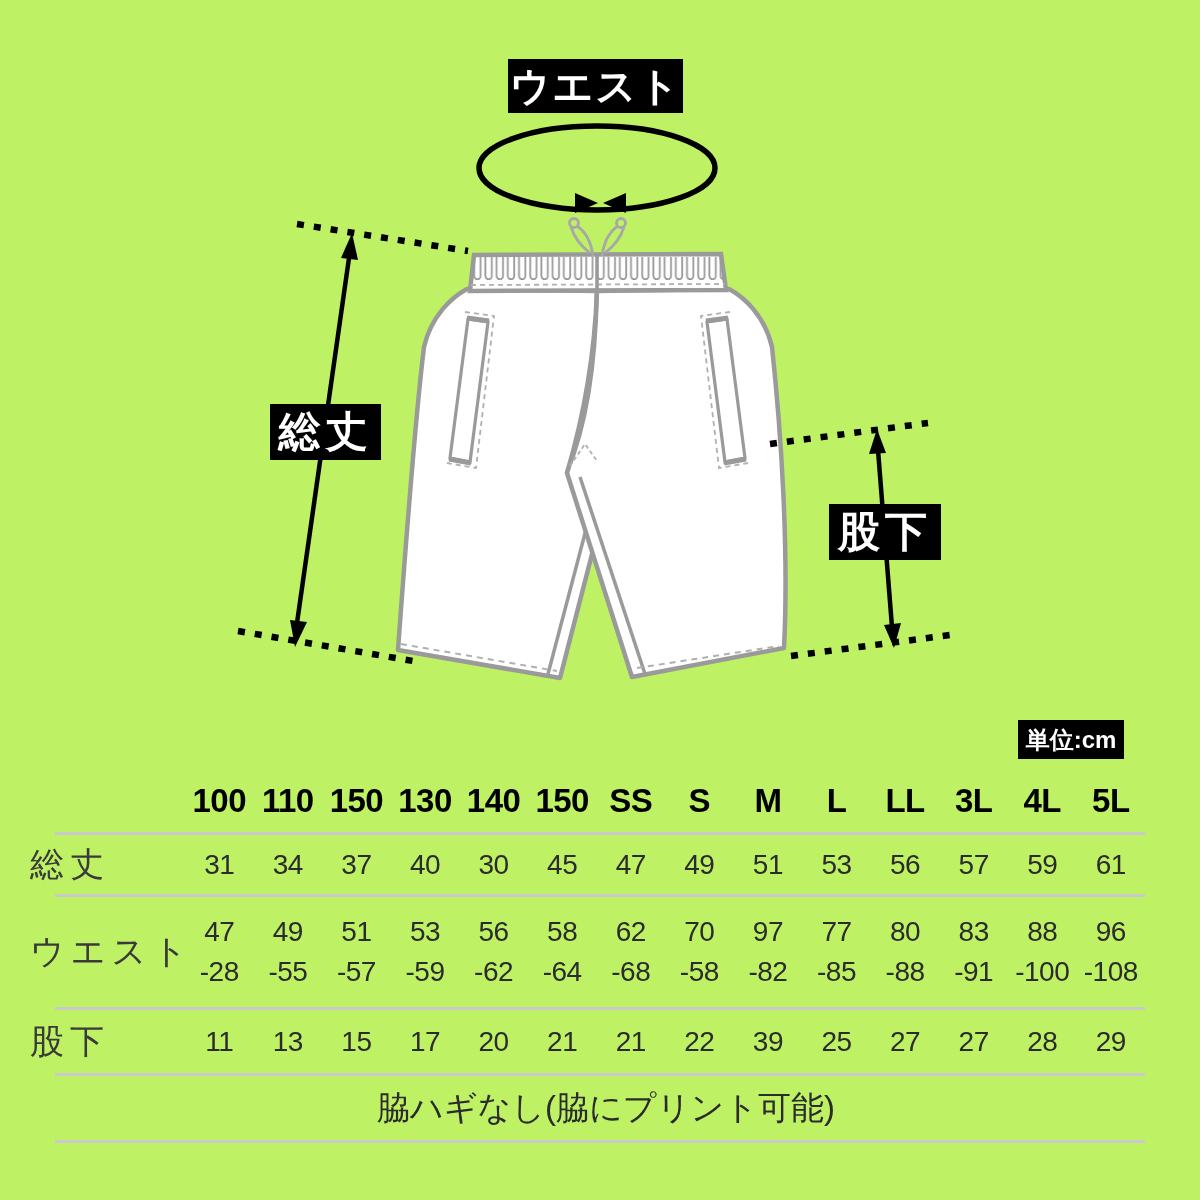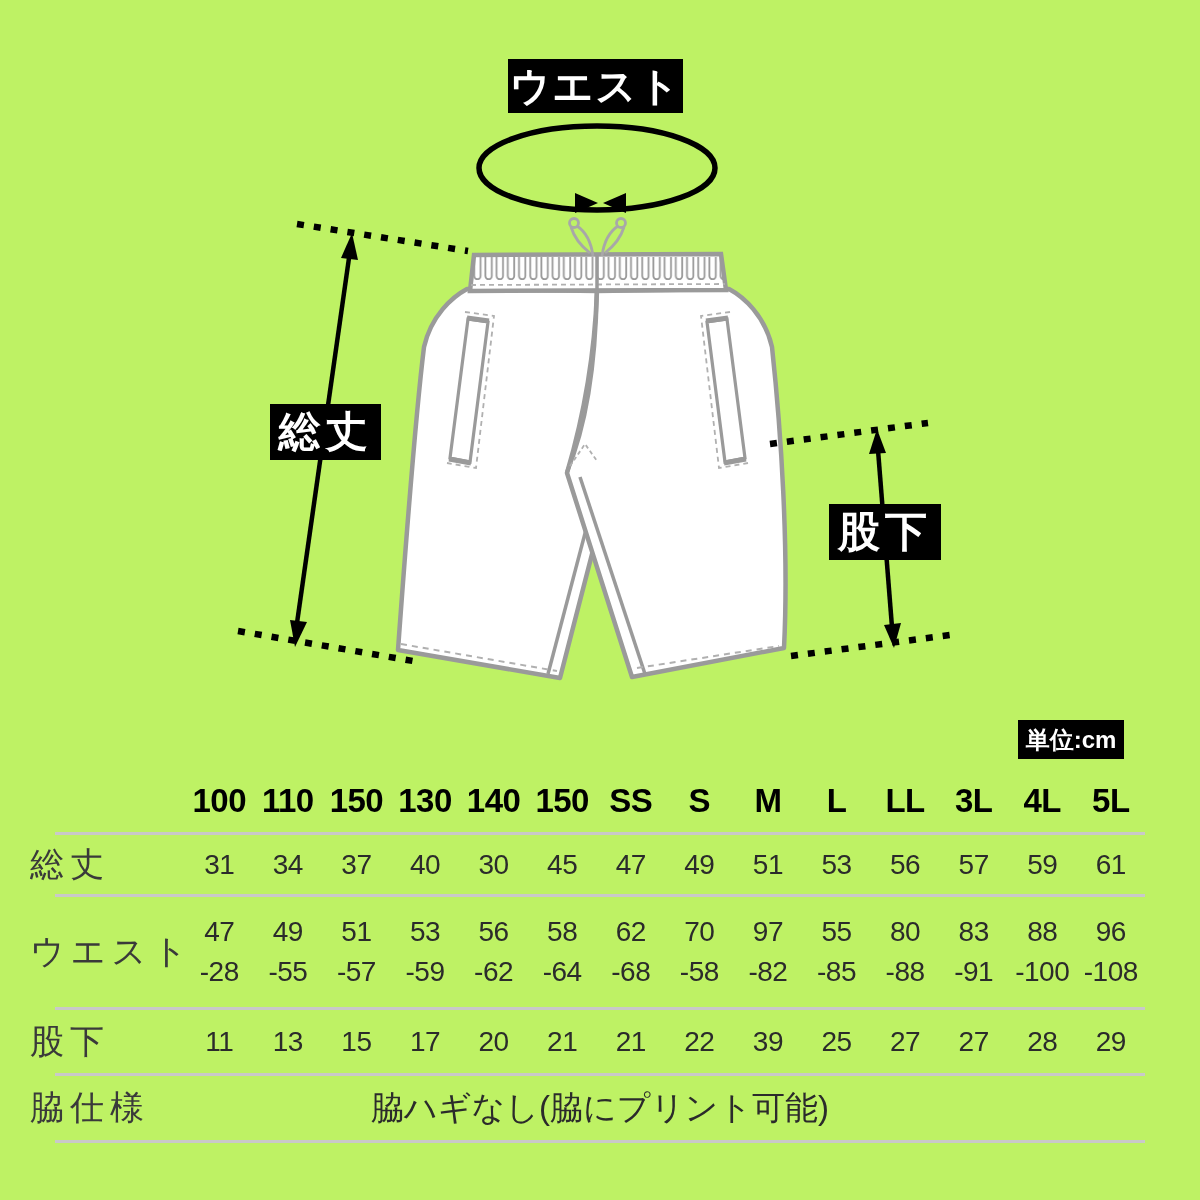--- a/index.html
+++ b/index.html
@@ -16,21 +16,21 @@
     display:flex;align-items:center;justify-content:center;
     font-size:24px;font-weight:bold;z-index:3;white-space:nowrap;
   }
   #size-table{position:absolute;left:0;top:770px;width:1200px;height:430px;}
   .t-line{position:absolute;left:55px;width:1090px;height:3px;background:#c9c9c9;}
   .t-row{position:absolute;left:30px;width:1115px;display:flex;align-items:center;}
   .t-label{width:155px;flex:0 0 155px;font-size:34px;color:#3a3a3a;letter-spacing:6px;white-space:nowrap;}
   .t-cell{flex:1;text-align:center;font-size:28px;color:#2b2b2b;letter-spacing:-0.5px;white-space:nowrap;}
   .t-colhead{font-weight:bold;color:#000000;font-size:33px;}
   .t-cell .stack{line-height:40px;}
-  .t-note{position:absolute;left:55px;width:1090px;text-align:center;font-size:33px;color:#2b2b2b;white-space:nowrap;}
+  .t-note{position:absolute;left:61px;width:1090px;text-align:center;font-size:33px;color:#2b2b2b;white-space:nowrap;}
 </style>
 </head>
 <body>
 
 <div class="page">
 
   <svg id="diagram" width="1200" height="760" viewBox="0 0 1200 760" xmlns="http://www.w3.org/2000/svg">
     <defs>
       <pattern id="rib" x="472" y="257" width="11.2" height="34" patternUnits="userSpaceOnUse">
         <path d="M2.2,0 V19 a3.2,3.2 0 0 0 6.4,0 V0" fill="none" stroke="#9a9a9a" stroke-width="1.8"></path>
@@ -186,21 +186,21 @@
         </div>
         <div class="t-cell">
           <div class="stack">70</div>
           <div class="stack">-58</div>
         </div>
         <div class="t-cell">
           <div class="stack">97</div>
           <div class="stack">-82</div>
         </div>
         <div class="t-cell">
-          <div class="stack">55</div>
+          <div class="stack">77</div>
           <div class="stack">-85</div>
         </div>
         <div class="t-cell">
           <div class="stack">80</div>
           <div class="stack">-88</div>
         </div>
         <div class="t-cell">
           <div class="stack">83</div>
           <div class="stack">-91</div>
         </div>
@@ -224,18 +224,15 @@
         <div class="t-cell">21</div>
         <div class="t-cell">22</div>
         <div class="t-cell">39</div>
         <div class="t-cell">25</div>
         <div class="t-cell">27</div>
         <div class="t-cell">27</div>
         <div class="t-cell">28</div>
         <div class="t-cell">29</div>
       </div>
       <div class="t-note" style="top: 318px; line-height: 40px;">脇ハギなし(脇にプリント可能)</div>
-      <div class="t-row" style="top: 306px; height: 64px;">
-        <div class="t-label">脇仕様</div>
-      </div>
     </div>
 
 </div>
 
 </body></html>

